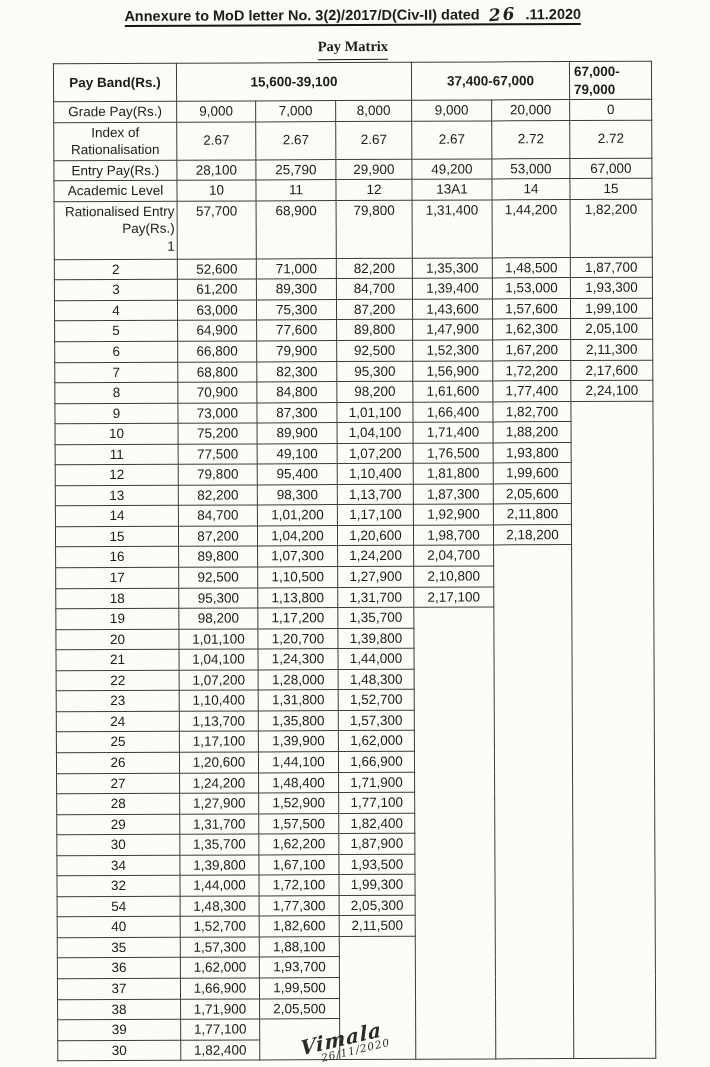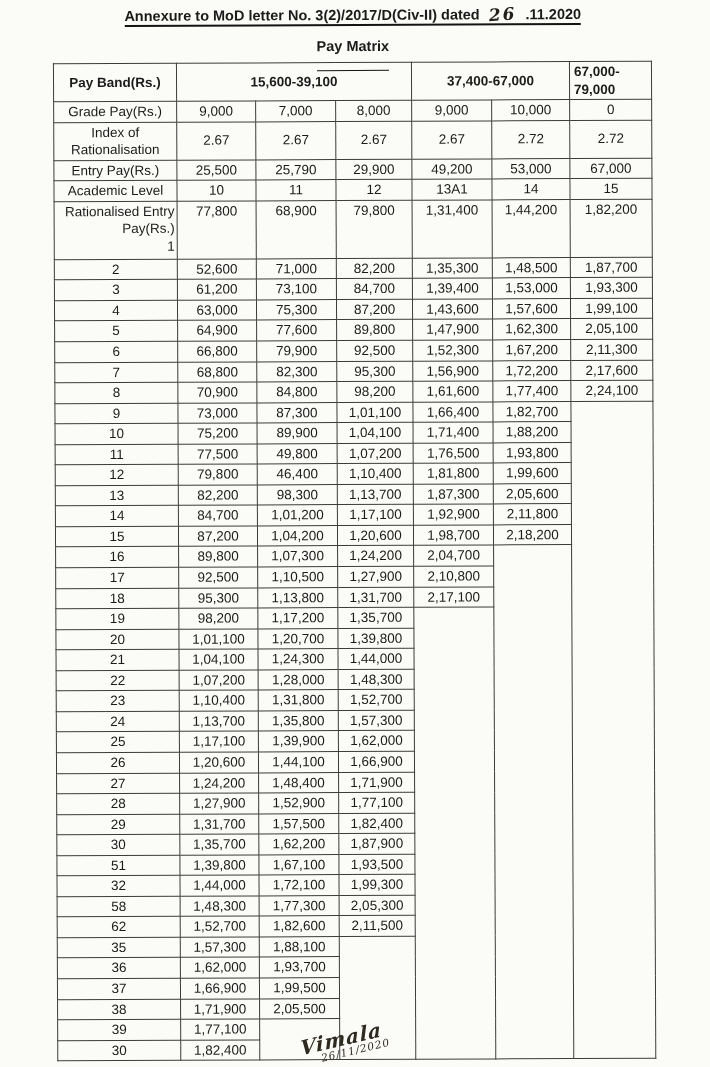--- a/index.html
+++ b/index.html
@@ -26,21 +26,21 @@
     font-family:"DejaVu Serif", serif;
     font-style:italic; font-weight:700; font-size:17px;
     letter-spacing:2px; display:inline-block;
     transform:rotate(-4deg); margin:0 5px; position:relative; top:1px;
     color:#23201a;
   }
   .title {
     position:absolute; top:38px; left:0; width:100%;
     text-align:center; font-size:14.5px; font-weight:bold;
   }
-  .title span { border-bottom:1.5px solid #141414; padding-bottom:16px; }
+  .title span { border-bottom:1.5px solid #141414; padding-bottom:5px;font-family:Liberation Serif, serif; }
 
   table.paymatrix {
     position:absolute; left:55px; top:62px;
     border-collapse:collapse; table-layout:fixed;
     font-size:13.5px; line-height:1.3;
   }
   .paymatrix td {
     border:1px solid #3c3c3c;
     text-align:center; vertical-align:middle;
     padding:1px 2px; overflow:hidden;
@@ -101,77 +101,77 @@
         <td class="b" colspan="3">15,600-39,100</td>
         <td class="b" colspan="2">37,400-67,000</td>
         <td class="b band-last">67,000-79,000</td>
       </tr>
       <tr class="r-grade">
         <td>Grade Pay(Rs.)</td>
         <td>9,000</td>
         <td>7,000</td>
         <td>8,000</td>
         <td>9,000</td>
-        <td>10,000</td>
+        <td>20,000</td>
         <td>0</td>
       </tr>
       <tr class="r-index">
         <td>Index of Rationalisation</td>
         <td>2.67</td>
         <td>2.67</td>
         <td>2.67</td>
         <td>2.67</td>
         <td>2.72</td>
         <td>2.72</td>
       </tr>
       <tr class="r-entry">
         <td>Entry Pay(Rs.)</td>
-        <td>25,500</td>
+        <td>28,100</td>
         <td>25,790</td>
         <td>29,900</td>
         <td>49,200</td>
         <td>53,000</td>
         <td>67,000</td>
       </tr>
       <tr class="r-acad">
         <td>Academic Level</td>
         <td>10</td>
         <td>11</td>
         <td>12</td>
         <td>13A1</td>
         <td>14</td>
         <td>15</td>
       </tr>
       <tr class="r-rational">
         <td class="rational-label">
           <div>Rationalised Entry Pay(Rs.)</div>
           <div>1</div>
         </td>
-        <td>77,800</td>
+        <td>57,700</td>
         <td>68,900</td>
         <td>79,800</td>
         <td>1,31,400</td>
         <td>1,44,200</td>
         <td>1,82,200</td>
       </tr>
     </thead>
     <tbody class="levels">
         <tr>
           <td>2</td>
           <td>52,600</td>
           <td>71,000</td>
           <td>82,200</td>
           <td>1,35,300</td>
           <td>1,48,500</td>
           <td>1,87,700</td>
         </tr>
         <tr>
           <td>3</td>
           <td>61,200</td>
-          <td>73,100</td>
+          <td>89,300</td>
           <td>84,700</td>
           <td>1,39,400</td>
           <td>1,53,000</td>
           <td>1,93,300</td>
         </tr>
         <tr>
           <td>4</td>
           <td>63,000</td>
           <td>75,300</td>
           <td>87,200</td>
@@ -228,29 +228,29 @@
           <td>10</td>
           <td>75,200</td>
           <td>89,900</td>
           <td>1,04,100</td>
           <td>1,71,400</td>
           <td>1,88,200</td>
         </tr>
         <tr>
           <td>11</td>
           <td>77,500</td>
-          <td>49,800</td>
+          <td>49,100</td>
           <td>1,07,200</td>
           <td>1,76,500</td>
           <td>1,93,800</td>
         </tr>
         <tr>
           <td>12</td>
           <td>79,800</td>
-          <td>46,400</td>
+          <td>95,400</td>
           <td>1,10,400</td>
           <td>1,81,800</td>
           <td>1,99,600</td>
         </tr>
         <tr>
           <td>13</td>
           <td>82,200</td>
           <td>98,300</td>
           <td>1,13,700</td>
           <td>1,87,300</td>
@@ -361,39 +361,39 @@
           <td>1,57,500</td>
           <td>1,82,400</td>
         </tr>
         <tr>
           <td>30</td>
           <td>1,35,700</td>
           <td>1,62,200</td>
           <td>1,87,900</td>
         </tr>
         <tr>
-          <td>51</td>
+          <td>34</td>
           <td>1,39,800</td>
           <td>1,67,100</td>
           <td>1,93,500</td>
         </tr>
         <tr>
           <td>32</td>
           <td>1,44,000</td>
           <td>1,72,100</td>
           <td>1,99,300</td>
         </tr>
         <tr>
-          <td>58</td>
+          <td>54</td>
           <td>1,48,300</td>
           <td>1,77,300</td>
           <td>2,05,300</td>
         </tr>
         <tr>
-          <td>62</td>
+          <td>40</td>
           <td>1,52,700</td>
           <td>1,82,600</td>
           <td>2,11,500</td>
         </tr>
         <tr>
           <td>35</td>
           <td>1,57,300</td>
           <td>1,88,100</td>
           <td rowspan="6"></td>
         </tr>

